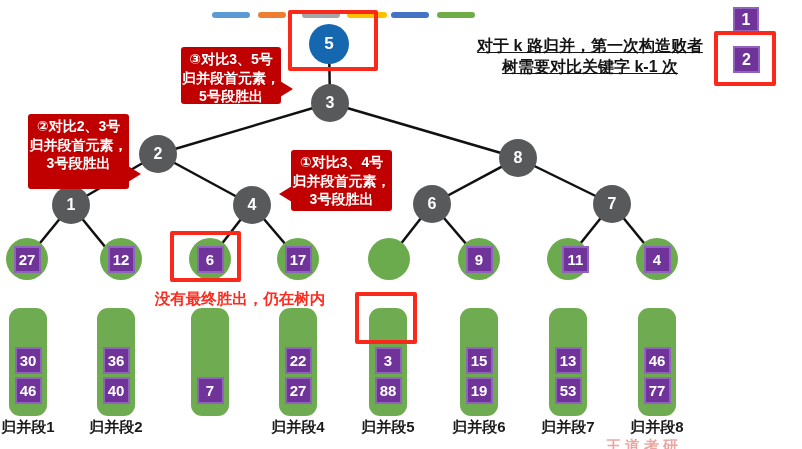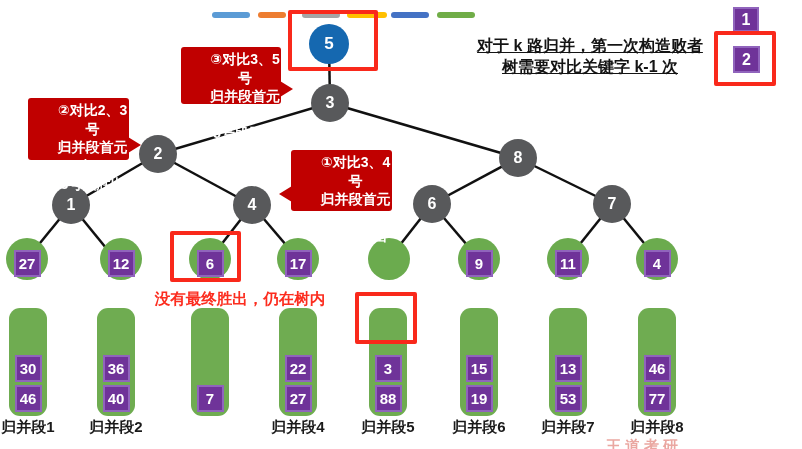--- a/index.html
+++ b/index.html
@@ -20,26 +20,26 @@
     background:#1568B0;color:#fff;font-weight:700;font-size:17px;
     display:flex;align-items:center;justify-content:center;z-index:10;
   }
   .leaf{
     position:absolute;width:42px;height:42px;border-radius:50%;
     background:#6BAB4E;display:flex;align-items:center;justify-content:center;z-index:10;
   }
   .pbox{
     width:27px;height:27px;background:#6F3399;border:2px solid #9064BC;
     color:#fff;font-weight:700;font-size:15px;
-    display:flex;align-items:center;justify-content:center;margin-top:8px;
+    display:flex;align-items:center;justify-content:center;
   }
   .callout{
     position:absolute;background:#C00000;color:#fff;border-radius:3px;
     font-size:14px;font-weight:700;line-height:18.5px;text-align:center;
-    padding-top:3px;z-index:20;padding-left:28px;
+    padding-top:3px;z-index:20;
   }
   .callout .arr{position:absolute;width:0;height:0;border-top:8px solid transparent;border-bottom:8px solid transparent;}
   .arr-right{right:-12px;bottom:7px;border-left:13px solid #C00000;}
   .arr-left{left:-12px;bottom:9px;border-right:13px solid #C00000;}
   .note{
     position:absolute;left:452px;top:36px;width:276px;text-align:center;
     color:#141414;font-size:16px;font-weight:700;line-height:20.5px;z-index:8;text-decoration:underline;
   }
   .counter{
     position:absolute;background:#6F3399;border:2px solid #9064BC;color:#fff;
@@ -112,21 +112,21 @@
       <div class="leaf" style="left: 189px; top: 238px;">
         <div class="pbox">6</div>
       </div>
       <div class="leaf" style="left: 277px; top: 238px;">
         <div class="pbox">17</div>
       </div>
       <div class="leaf" style="left: 368px; top: 238px;"></div>
       <div class="leaf" style="left: 458px; top: 238px;">
         <div class="pbox">9</div>
       </div>
-      <div class="leaf" style="left: 547px; top: 238px;">
+      <div class="leaf" style="left: 547px; top: 238px; justify-content: flex-end;">
         <div class="pbox">11</div>
       </div>
       <div class="leaf" style="left: 636px; top: 238px;">
         <div class="pbox">4</div>
       </div>
     </div>
   <div id="segments">
       <div class="seg-rect" style="left: 9px; top: 308px; height: 108px;"></div>
       <div class="seg-slot" style="left: 14.5px; top: 347px;">
         <div class="pbox">30</div>
@@ -190,21 +190,21 @@
       <div class="seg-label" style="left: 615px; top: 418px;">归并段8</div>
     </div>
 
   <div class="callout" style="left:181px;top:47px;width:100px;height:57px;">
     <div>③对比3、5号</div>
     <div>归并段首元素，</div>
     <div>5号段胜出</div>
     <span class="arr arr-right"></span>
   </div>
 
-  <div class="callout" style="left:28px;top:98px;width:101px;height:62px;">
+  <div class="callout" style="left:28px;top:114px;width:101px;height:75px;">
     <div>②对比2、3号</div>
     <div>归并段首元素，</div>
     <div>3号段胜出</div>
     <span class="arr arr-right"></span>
   </div>
 
   <div class="callout" style="left:291px;top:150px;width:101px;height:61px;">
     <div>①对比3、4号</div>
     <div>归并段首元素，</div>
     <div>3号段胜出</div>

